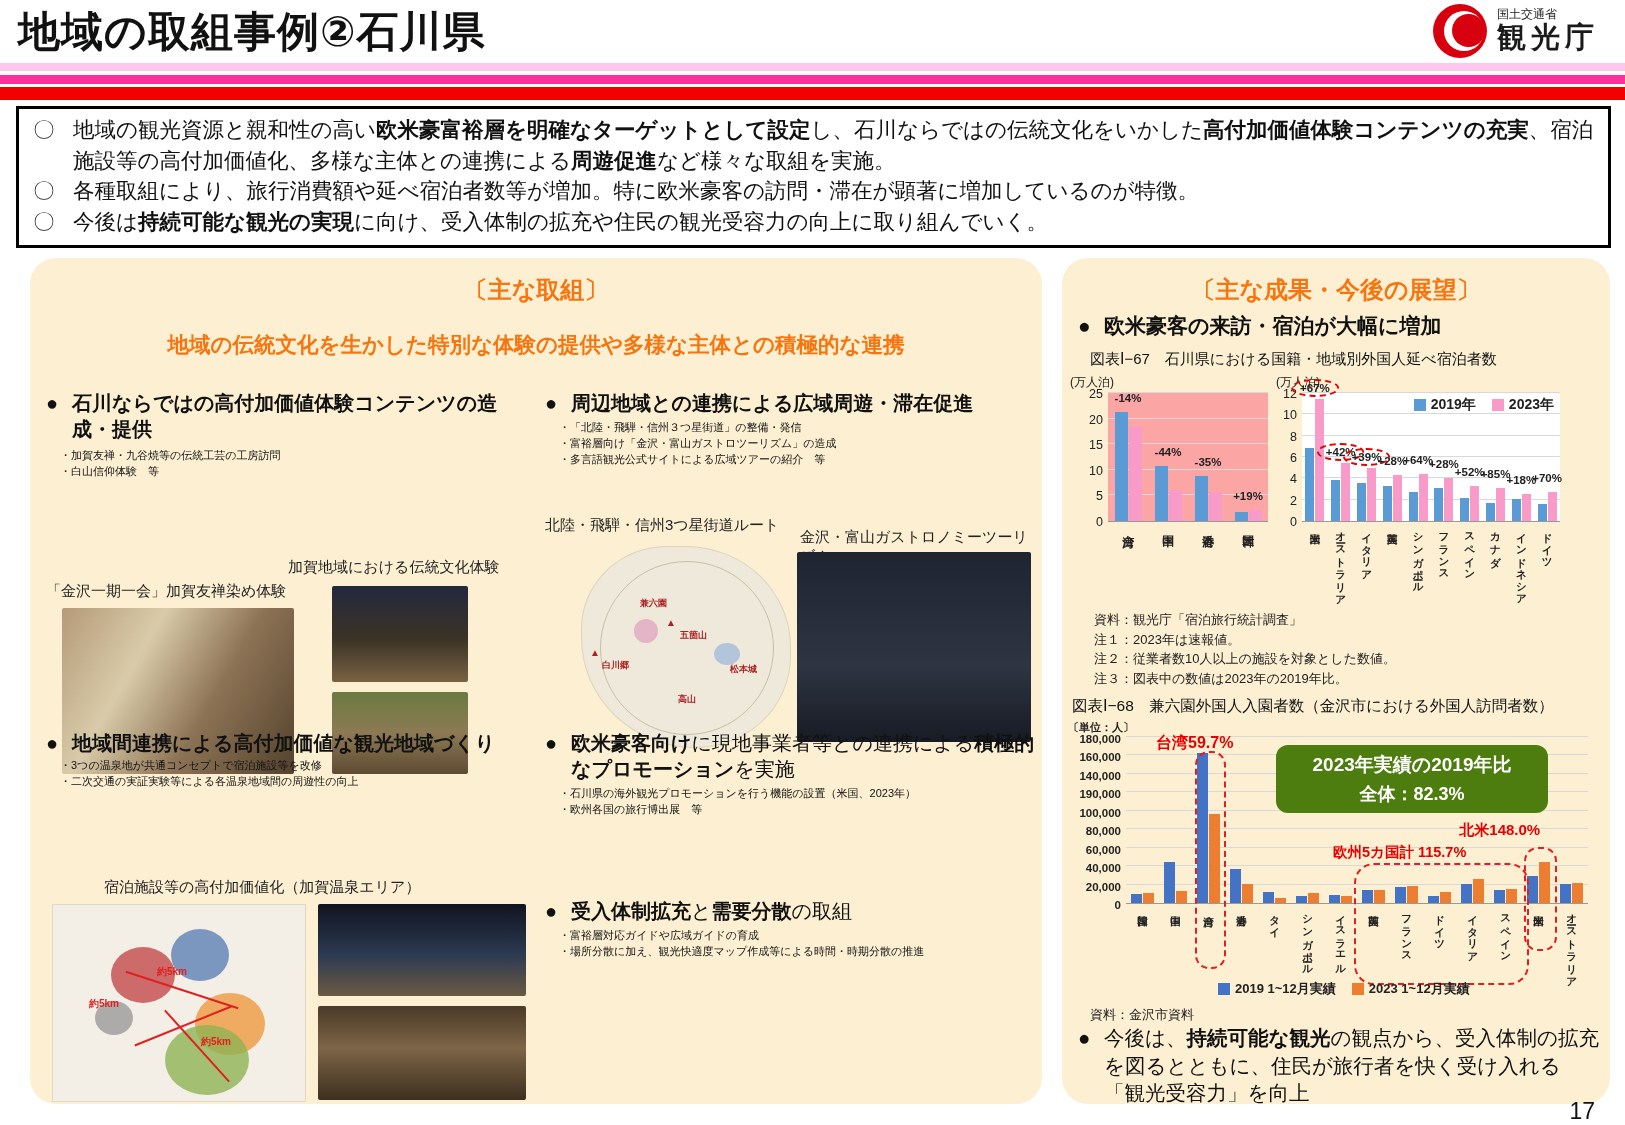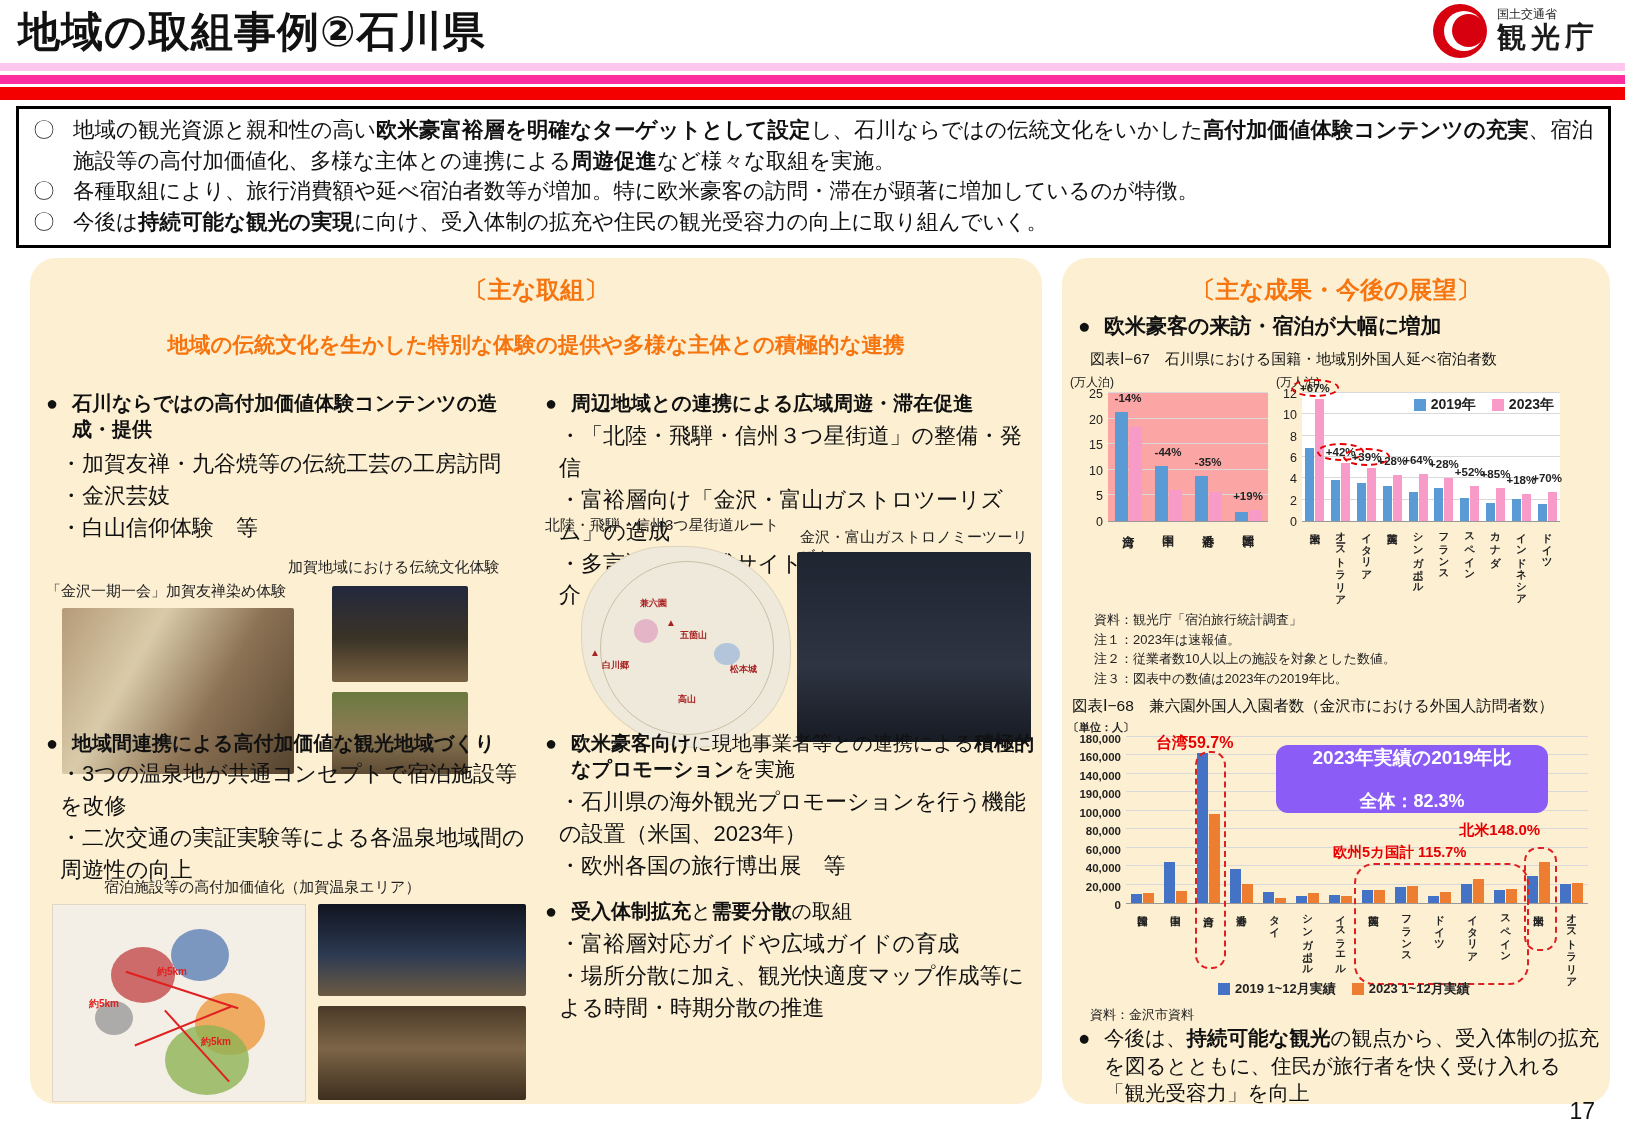--- a/index.html
+++ b/index.html
@@ -31,21 +31,21 @@
   .left-panel{left:30px;top:258px;width:1012px;height:846px}
   .right-panel{left:1062px;top:258px;width:548px;height:846px}
   .p-title{position:absolute;left:0;right:0;text-align:center;font-size:24px;font-weight:bold;color:#F7750F}
   .p-sub{position:absolute;left:0;right:0;text-align:center;font-size:21.5px;font-weight:bold;color:#F7750F}
   .quad{position:absolute}
   .dot-head{display:flex;font-size:20px;font-weight:bold;line-height:1.3}
   .dot-mark{width:26px;flex:none}
   .dh-text{flex:1}
   .dh-text .bseg{font-weight:bold}
   .dh-text .nseg{font-weight:normal}
-  .sub-item{font-size:22px;line-height:1.45;margin-left:14px}
+  .sub-item{font-size:11px;line-height:1.45;margin-left:14px}
   .cap{font-size:15px;color:#222}
   .abs{position:absolute}
   .photo{position:absolute;border-radius:2px}
   .ph-yuzen{background:linear-gradient(120deg,#b59a78 0%,#d9cba9 32%,#8d7355 62%,#54422e 100%)}
   .ph-dance{background:linear-gradient(180deg,#23283d 0%,#3a3326 55%,#7a6243 100%)}
   .ph-tatami{background:linear-gradient(180deg,#6a7a3f 0%,#8d7a55 50%,#5d4a33 100%)}
   .ph-gastro{background:linear-gradient(180deg,#1e2430 0%,#2e3442 60%,#171b24 100%)}
   .ph-onsen{background:linear-gradient(180deg,#10141f 0%,#2c3a52 55%,#6b5a43 100%)}
   .ph-room{background:linear-gradient(180deg,#4a3a28 0%,#7d6547 45%,#3d2f1f 100%)}
   .map3{position:absolute;background:#EFE9DB;border-radius:45% 55% 50% 60%;border:1px solid #ded4bd}
@@ -70,22 +70,22 @@
   .circ{border:2.5px dashed #E60000;border-radius:50%;padding:1px 7px}
   .c-lbls{display:flex}
   .c-catw{display:flex;justify-content:center;padding-top:3px}
   .c-cat{writing-mode:vertical-rl;text-orientation:upright;line-height:1.05;letter-spacing:.5px;color:#222;font-weight:600}
   .c-legend{display:flex;gap:16px;align-items:center;font-size:14px;color:#222}
   .c-legend.in-plot{position:absolute;top:3px;right:6px}
   .c-lg-item{display:flex;align-items:center;gap:5px;white-space:nowrap;font-weight:600}
   .c-sq{width:12px;height:12px;display:inline-block;flex:none}
   .anno-text{position:absolute;color:#E60000;font-weight:bold;white-space:nowrap}
   .anno-box{position:absolute;border:2.5px dashed #E02020;border-radius:14px}
-  .badge{position:absolute;background:#8b5cf6;border-radius:12px;color:#fff;font-weight:bold;
-         display:flex;flex-direction:column;justify-content:space-between;align-items:center;gap:4px}
+  .badge{position:absolute;background:#4d7c0f;border-radius:12px;color:#fff;font-weight:bold;
+         display:flex;flex-direction:column;justify-content:center;align-items:center;gap:4px}
   .notes{position:absolute;font-size:13px;line-height:1.5;color:#222}
   .figcap{position:absolute;font-size:15.5px;color:#111}
   .src{position:absolute;font-size:13px;color:#222}
   .final-bullet{position:absolute;display:flex;font-size:20.5px;line-height:1.35}
   .page-num{position:absolute;right:30px;bottom:0px;font-size:23px;color:#111}
 </style>
 </head>
 <body>
 
 <div class="page">
@@ -125,21 +125,20 @@
     <div class="p-title" style="top:16px">〔主な取組〕</div>
     <div class="p-sub" style="top:72px">地域の伝統文化を生かした特別な体験の提供や多様な主体との積極的な連携</div>
 
     <div class="quad" style="left:16px;top:132px;width:482px;height:330px">
       <div class="dot-head">
         <span class="dot-mark">●</span>
         <span class="dh-text">石川ならではの高付加価値体験コンテンツの造成・提供</span>
       </div>
       <div style="margin-top:6px">
         <div class="sub-item">・加賀友禅・九谷焼等の伝統工芸の工房訪問</div>
-        <div class="sub-item">・金沢芸妓</div>
         <div class="sub-item">・白山信仰体験　等</div>
       </div>
       <div class="cap abs" style="left:242px;top:168px">加賀地域における伝統文化体験</div>
       <div class="cap abs" style="left:0px;top:192px">「金沢一期一会」加賀友禅染め体験</div>
       <div class="photo ph-yuzen" style="left:16px;top:218px;width:232px;height:166px"></div>
       <div class="photo ph-dance" style="left:286px;top:196px;width:136px;height:96px"></div>
       <div class="photo ph-tatami" style="left:286px;top:302px;width:136px;height:82px"></div>
     </div>
 
     <div class="quad" style="left:515px;top:132px;width:488px;height:330px">

